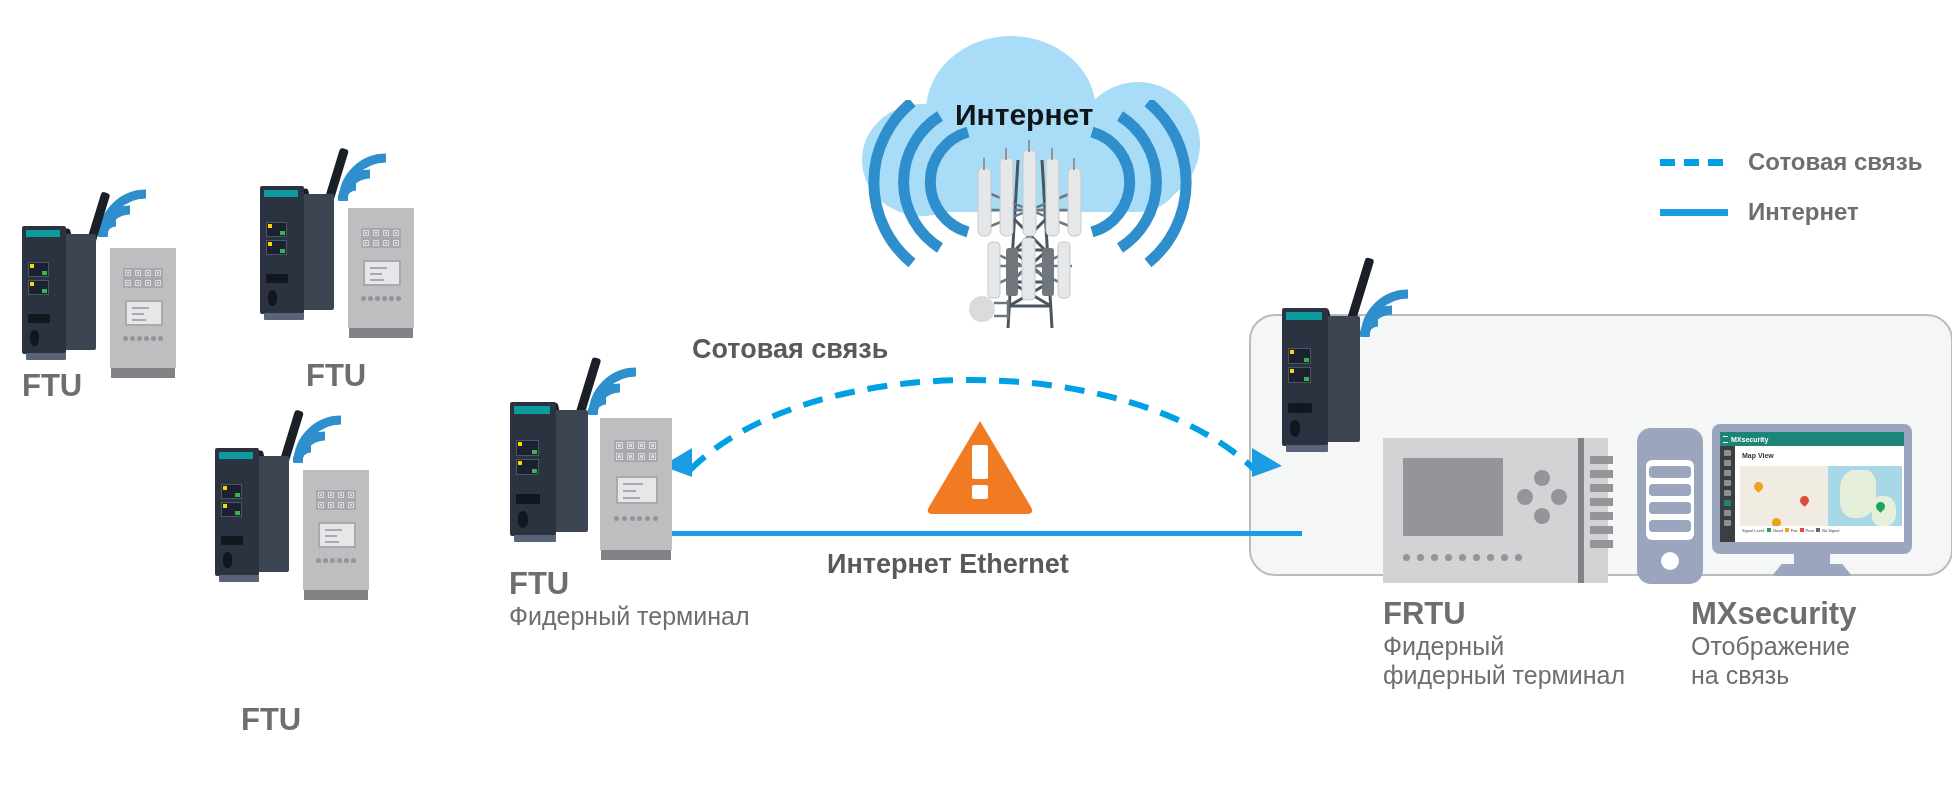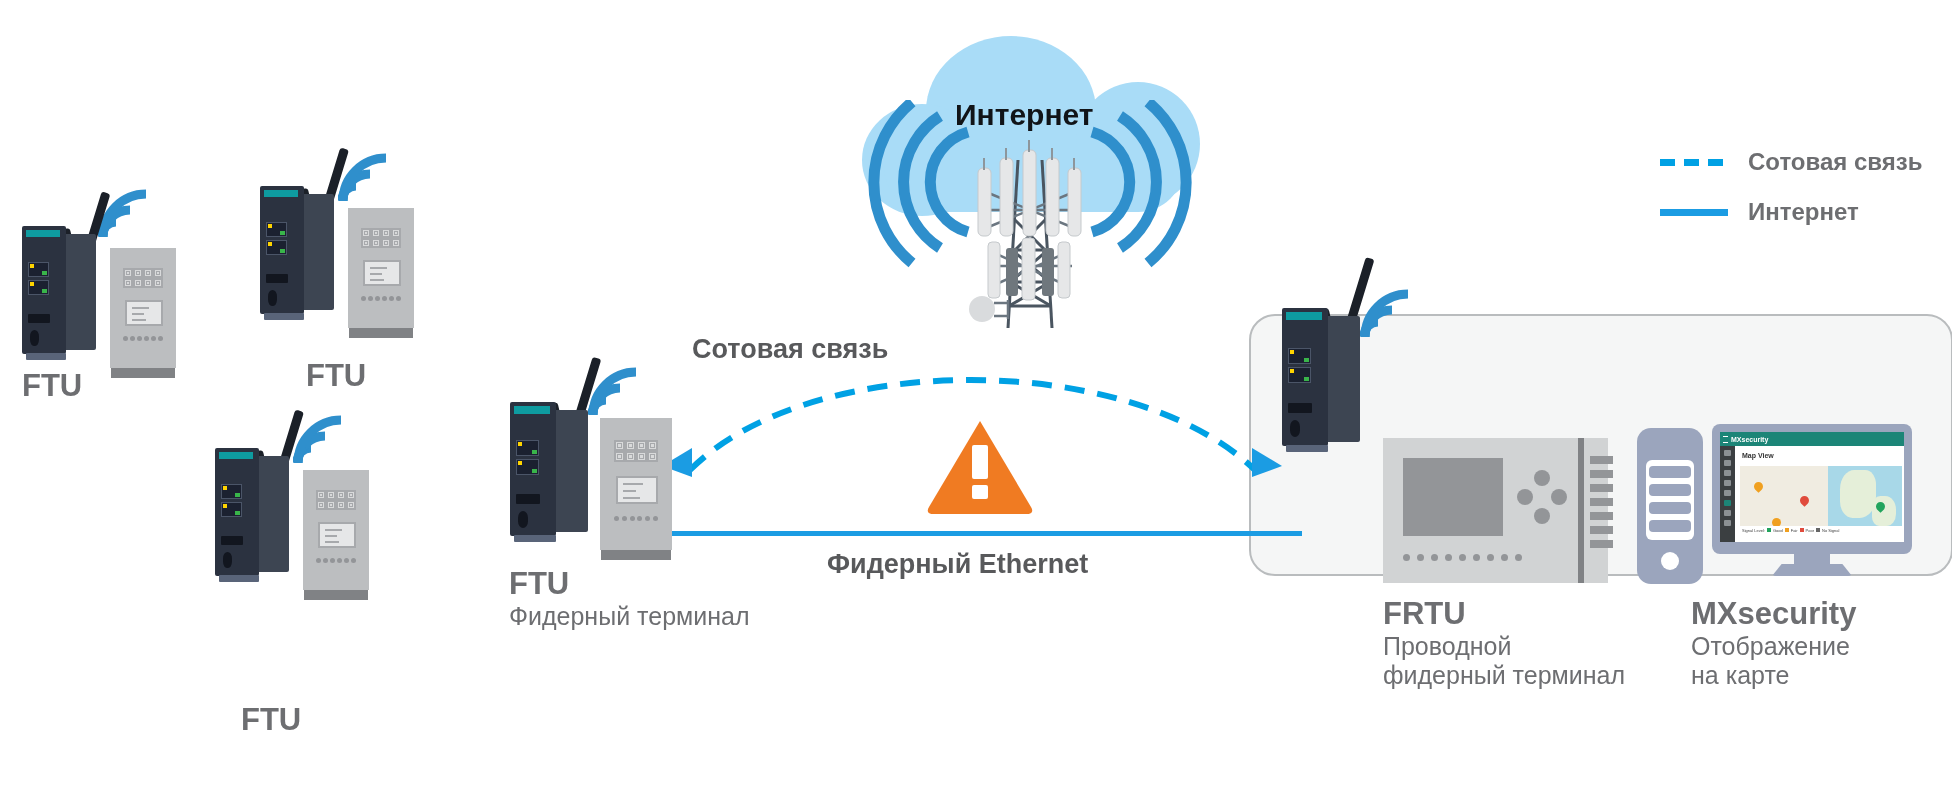--- a/index.html
+++ b/index.html
@@ -187,21 +187,21 @@
     <path d="M 134 203 L 148 203 M 134 216 L 148 216 M 148 200 L 148 219" stroke="#6b7680" stroke-width="2.5" fill="none"></path>
   </svg>
 
   <svg class="warn" style="left:925px;top:415px;width:110px;height:100px;" viewBox="0 0 110 100">
     <path d="M 55 6 L 106 92 Q 110 99 101 99 L 9 99 Q 0 99 4 92 Z" fill="#F07B22"></path>
     <rect x="47" y="30" width="16" height="34" rx="2" fill="#ffffff"></rect>
     <rect x="47" y="70" width="16" height="14" rx="2" fill="#ffffff"></rect>
   </svg>
 
   <div class="link-cap abs" style="left:692px;top:334px;">Сотовая связь</div>
-  <div class="link-cap abs" style="left:827px;top:549px;">Фидерный Ethernet</div>
+  <div class="link-cap abs" style="left:827px;top:549px;">Интернет Ethernet</div>
 
   <div class="abs" style="left:1660px;top:148px;">
     <div style="display:flex;align-items:center;gap:20px;margin-bottom:22px;">
       <span class="sw-dash"></span>
       <span class="legend-txt">Сотовая связь</span>
     </div>
     <div style="display:flex;align-items:center;gap:20px;">
       <span class="sw-solid"></span>
       <span class="legend-txt">Интернет</span>
     </div>
@@ -552,21 +552,21 @@
       <b style="left:48px;top:116px;width:7px;height:7px;"></b>
       <b style="left:62px;top:116px;width:7px;height:7px;"></b>
       <b style="left:76px;top:116px;width:7px;height:7px;"></b>
       <b style="left:90px;top:116px;width:7px;height:7px;"></b>
       <b style="left:104px;top:116px;width:7px;height:7px;"></b>
       <b style="left:118px;top:116px;width:7px;height:7px;"></b>
       <b style="left:132px;top:116px;width:7px;height:7px;"></b>
     </div>
   </div>
   <div class="ftu-cap abs" style="left:1383px;top:596px;">FRTU</div>
-  <div class="sub-cap abs" style="left:1383px;top:632px;white-space:nowrap;">Проводной</div>
+  <div class="sub-cap abs" style="left:1383px;top:632px;white-space:nowrap;">Фидерный</div>
   <div class="sub-cap abs" style="left:1383px;top:661px;white-space:nowrap;">фидерный терминал</div>
 
   <div class="srv" style="left:1637px;top:428px;width:66px;height:156px;">
     <div class="panel" style="left:9px;top:32px;width:48px;height:80px;">
       <b style="top:6px;height:12px;"></b>
       <b style="top:24px;height:12px;"></b>
       <b style="top:42px;height:12px;"></b>
       <b style="top:60px;height:12px;"></b>
     </div>
     <div class="led" style="left:24px;top:124px;width:18px;height:18px;"></div>
@@ -611,16 +611,16 @@
             <span>No Signal</span>
         </div>
       </div>
     </div>
     <div class="neck" style="left:82px;top:130px;width:36px;height:14px;"></div>
     <div class="foot" style="left:60px;top:140px;width:80px;height:12px;
          clip-path:polygon(12% 0,88% 0,100% 100%,0 100%);"></div>
   </div>
   <div class="ftu-cap abs" style="left:1691px;top:596px;">MXsecurity</div>
   <div class="sub-cap abs" style="left:1691px;top:632px;white-space:nowrap;">Отображение</div>
-  <div class="sub-cap abs" style="left:1691px;top:661px;white-space:nowrap;">на карте</div>
+  <div class="sub-cap abs" style="left:1691px;top:661px;white-space:nowrap;">на связь</div>
 
 
 </div>
 
 </body></html>

